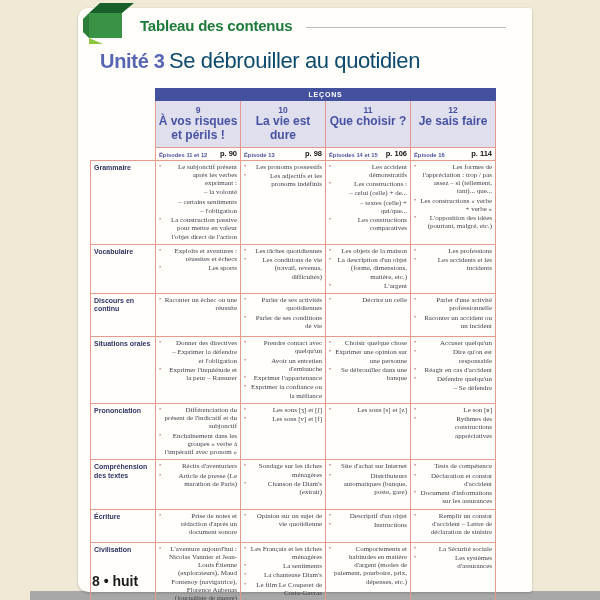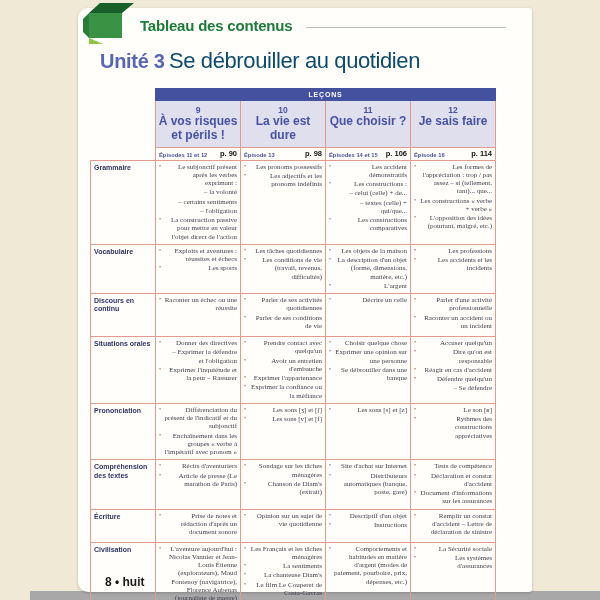--- a/index.html
+++ b/index.html
@@ -51,21 +51,21 @@
   tr.row-grammaire td { height:73px; }
   tr.row-vocabulaire td { height:44px; }
   tr.row-discours-en-continu td { height:43px; }
   tr.row-situations-orales td { height:60px; }
   tr.row-prononciation td { height:45px; }
   tr.row-comprehension-des-textes td { height:45px; }
   tr.row-ecriture td { height:33px; }
   tr.row-civilisation td { height:85px; }
   tr.row-civilisation .cell-inner { min-height:79px; }
 
-  .page-footer { position:absolute; left:14px; bottom:3px; color:#1a1a1a; font-weight:bold; font-size:12px;margin-left:13px; }
+  .page-footer { position:absolute; left:14px; bottom:3px; color:#1a1a1a; font-weight:bold; font-size:14px; }
 </style>
 </head>
 <body>
 
 <div class="gray-strip"></div>
 
 <div class="page">
 
   <div class="banner">
     <span class="banner-title">Tableau des contenus</span>

